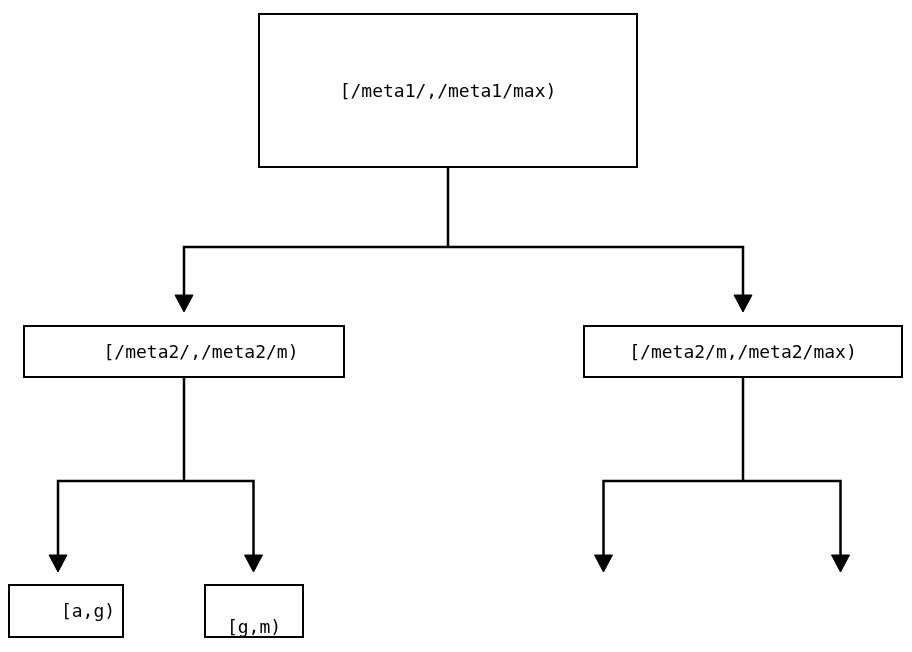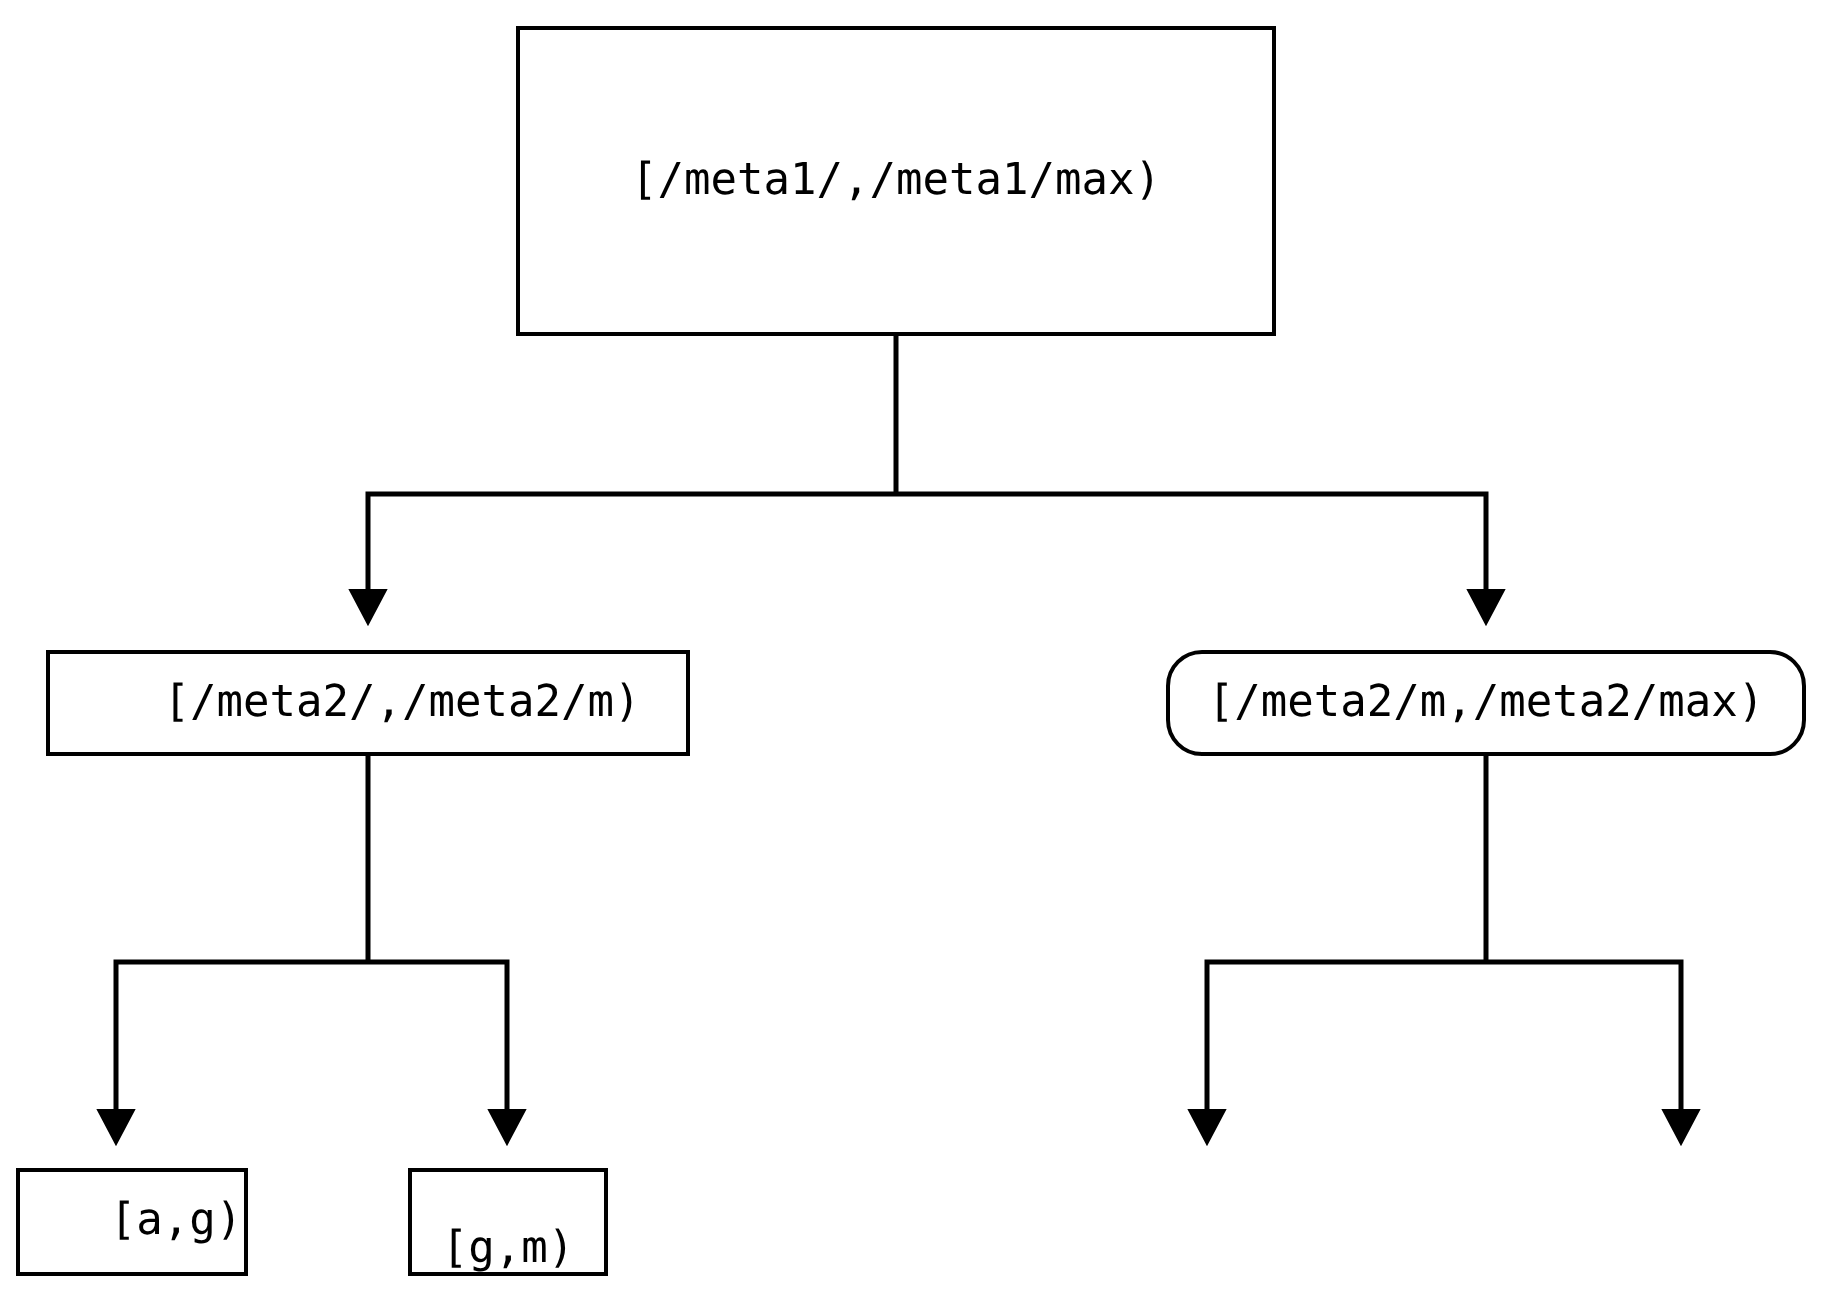--- a/index.html
+++ b/index.html
@@ -34,27 +34,27 @@
   }
   .node {
     position: absolute;
     box-sizing: border-box;
     background: #ffffff;
     border: 2.5px solid #000000;
     display: flex;
     align-items: center;
     justify-content: center;
     color: #000000;
-    font-size: 22px;
+    font-size: 18px;
     white-space: nowrap;
     line-height: 1;
   }
   .node-root      { left: 258px; top: 13px;  width: 380px; height: 155px; }
   .node-meta2l    { left: 23px;  top: 325px; width: 322px; height: 53px; padding-left: 34px; }
-  .node-meta2r    { left: 583px; top: 325px; width: 320px; height: 53px; border-radius: 18px; }
+  .node-meta2r    { left: 583px; top: 325px; width: 320px; height: 53px; }
   .node-leaf-ag   { left: 8px;   top: 584px; width: 116px; height: 54px; padding-left: 44px; }
   .node-leaf-gm   { left: 204px; top: 584px; width: 100px; height: 54px; align-items: flex-end; }
   .node-leaf-ms   { left: 554px; top: 584px; width: 100px; height: 54px; }
   .node-leaf-smax { left: 778px; top: 584px; width: 125px; height: 54px; }
 </style>
 </head>
 <body>
 
 <div class="canvas">
 

